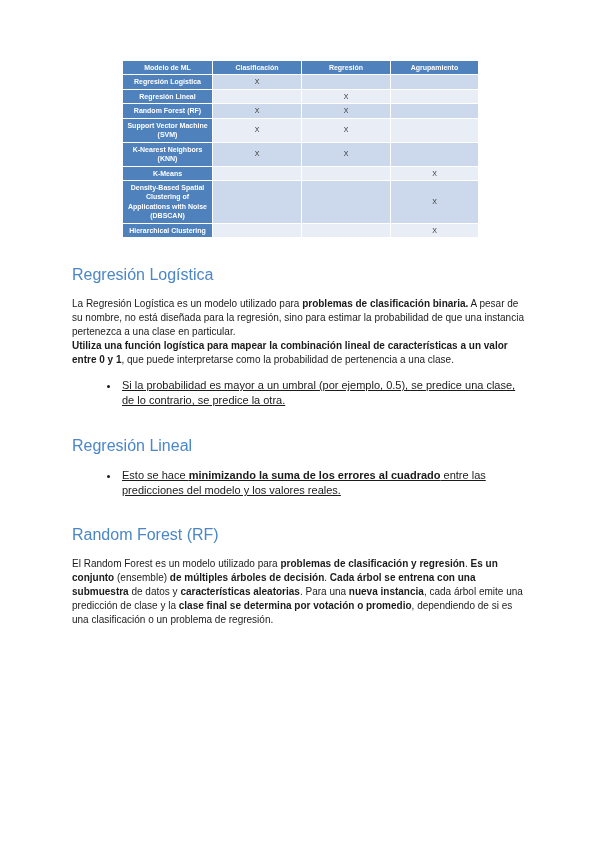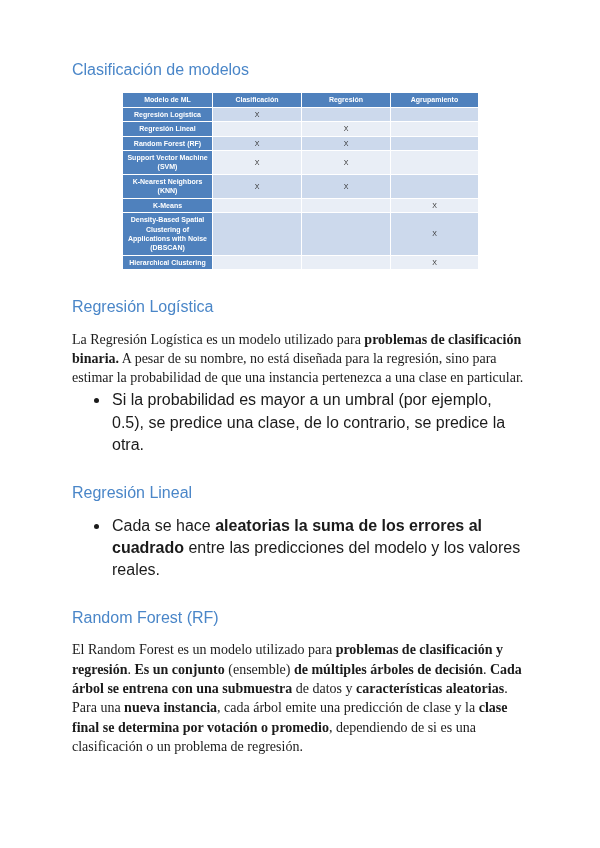--- a/index.html
+++ b/index.html
@@ -15,31 +15,31 @@
   }
   .doc-h {
     font-size:16px;
     font-weight:400;
     color:#4a86c8;
     margin:0 0 13px 0;
     line-height:1.2;
   }
   .doc-h.section { margin-top:27px; }
   .doc-p {
-    font-size:14px;
+    font-size:10px;
     line-height:1.38;
     margin:0;
-    font-family:Liberation Serif, serif;
   }
   .doc-p b { font-weight:700; }
   ul.doc-list {
-    margin:2px;
+    margin:12px;
     padding-left:36px;
-    font-size:16px;
+    font-size:11px;
     line-height:1.38;
+    text-decoration:underline;
   }
   ul.doc-list li { padding-left:2px; }
   ul.doc-list b { font-weight:700; }
 
   table.models {
     border-collapse:collapse;
     table-layout:fixed;
     width:356px;
     margin:0 0 0 50px;
     font-size:7px;
@@ -64,21 +64,20 @@
   }
   table.models tbody tr:nth-child(odd) td { background:#ccd9ec; }
   table.models tbody tr:nth-child(even) td { background:#e9eef6; }
   table.models td { color:#333333; }
 </style>
 </head>
 <body>
 
 <div class="page">
 
-  <h1 class="doc-h">Clasificación de modelos</h1>
 
   <table class="models">
     <colgroup>
       <col style="width:90px">
         <col style="width:89px">
         <col style="width:89px">
         <col style="width:88px">
     </colgroup>
     <thead>
       <tr>
@@ -135,25 +134,26 @@
           <th>Hierarchical Clustering</th>
           <td></td>
           <td></td>
           <td>X</td>
         </tr>
       </tbody>
   </table>
 
   <h2 class="doc-h section">Regresión Logística</h2>
   <p class="doc-p"><span>La Regresión Logística es un modelo utilizado para </span><b>problemas de clasificación binaria.</b><span> A pesar de su nombre, no está diseñada para la regresión, sino para estimar la probabilidad de que una instancia pertenezca a una clase en particular.</span></p>
+  <p class="doc-p"><b>Utiliza una función logística para mapear la combinación lineal de características a un valor entre 0 y 1</b><span>, que puede interpretarse como la probabilidad de pertenencia a una clase.</span></p>
   <ul class="doc-list">
     <li><span>Si la probabilidad es mayor a un umbral (por ejemplo, 0.5), se predice una clase, de lo contrario, se predice la otra.</span></li>
   </ul>
 
   <h2 class="doc-h section">Regresión Lineal</h2>
   <ul class="doc-list">
-    <li><span>Cada se hace </span><b>aleatorias la suma de los errores al cuadrado</b><span> entre las predicciones del modelo y los valores reales.</span></li>
+    <li><span>Esto se hace </span><b>minimizando la suma de los errores al cuadrado</b><span> entre las predicciones del modelo y los valores reales.</span></li>
   </ul>
 
   <h2 class="doc-h section">Random Forest (RF)</h2>
   <p class="doc-p"><span>El Random Forest es un modelo utilizado para </span><b>problemas de clasificación y regresión</b><span>. </span><b>Es un conjunto</b><span> (ensemble) </span><b>de múltiples árboles de decisión</b><span>. </span><b>Cada árbol se entrena con una submuestra</b><span> de datos y </span><b>características aleatorias</b><span>. Para una </span><b>nueva instancia</b><span>, cada árbol emite una predicción de clase y la </span><b>clase final se determina por votación o promedio</b><span>, dependiendo de si es una clasificación o un problema de regresión.</span></p>
 
 </div>
 
 </body></html>

